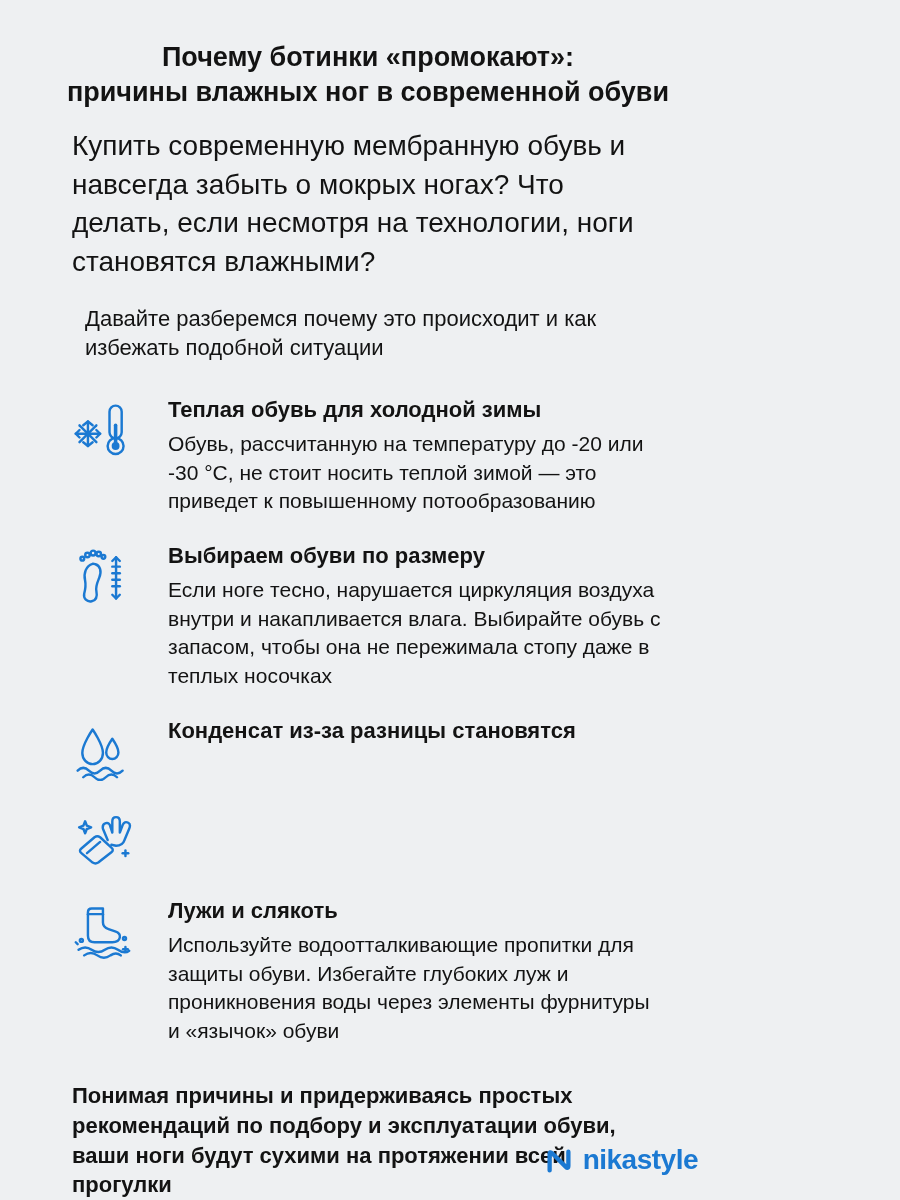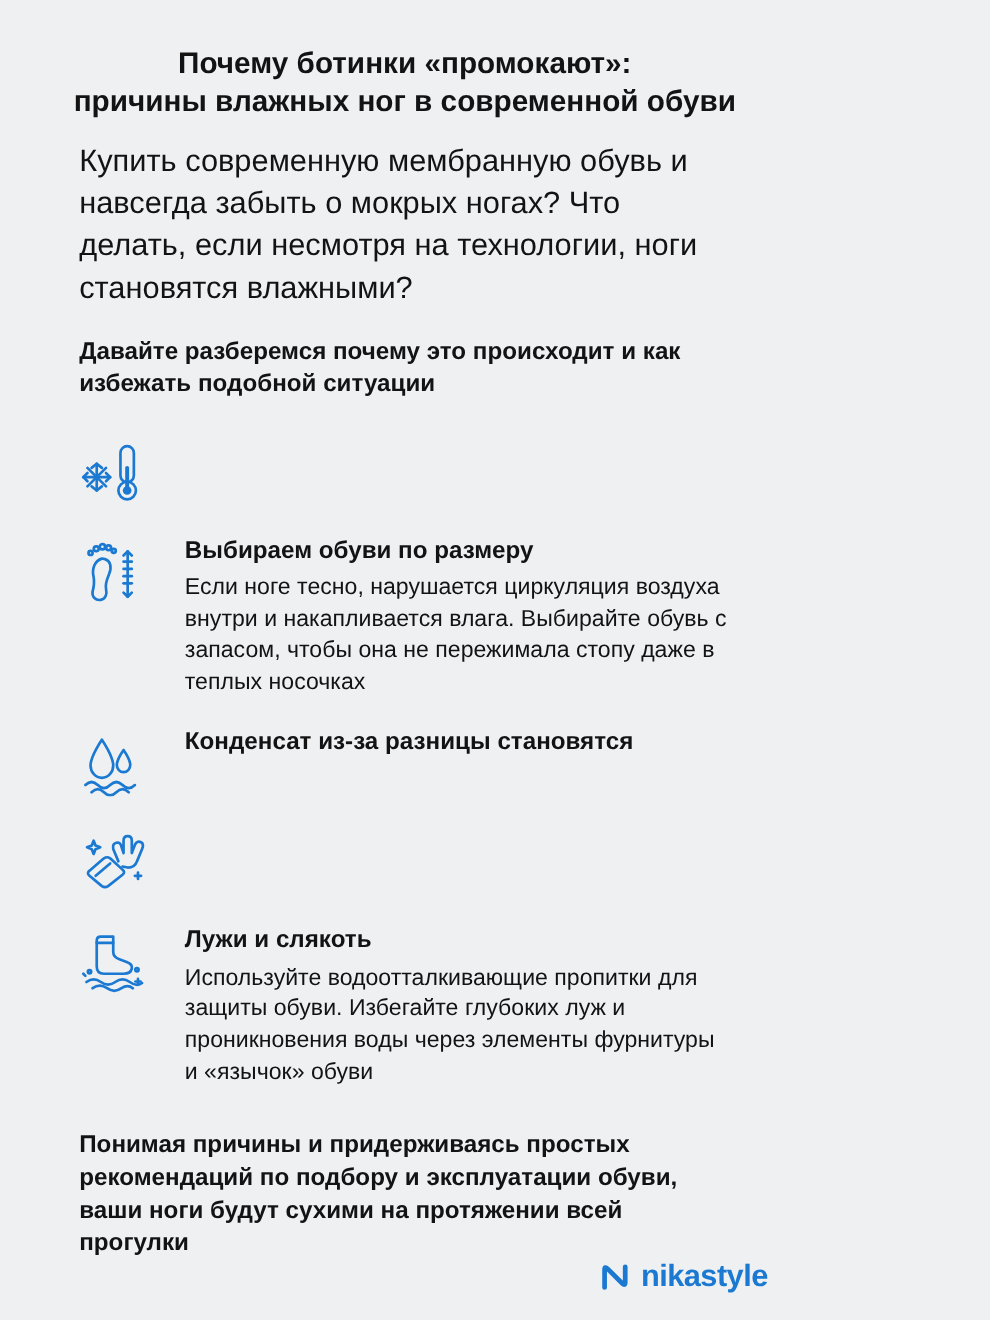--- a/index.html
+++ b/index.html
@@ -11,21 +11,21 @@
     font-family:"Liberation Sans", sans-serif;
     color:var(--text);
   }
   .canvas { position:relative; width:736px; height:1200px; overflow:hidden; padding:40px 72px 0 72px; }
   .title {
     margin:0 -20px;
     text-align:center;
     font-size:27px; font-weight:700; line-height:1.3;
   }
   .intro { margin:17px 0 0 0; font-size:28px; line-height:1.38; max-width:770px; }
-  .lead  { margin:22px 0 0 0; font-size:22px; font-weight:700; line-height:1.32; max-width:740px; }
+  .lead  { margin:22px 0 0 13px; font-size:22px; font-weight:400; line-height:1.32; max-width:740px; }
   .sections { margin-top:34px; }
   .section { display:flex; gap:32px; margin-bottom:26px; }
   .icon-box { flex:0 0 64px; width:64px; padding-top:4px; }
   .icon-box svg { display:block; }
   .section-text { flex:1; max-width:664px; }
   .section-title { margin:0; font-size:22px; font-weight:700; line-height:1.25; }
   .section-body { margin:7px 0 0 0; font-size:21px; line-height:1.36; }
   .closing { margin:36px 0 0 0; font-size:22px; font-weight:700; line-height:1.35; max-width:770px; }
   .footer {
     position:absolute; right:38px; bottom:24px;
@@ -66,20 +66,24 @@
           <line x1="26" y1="27" x2="8" y2="45"></line>
           <path d="M12,27 L17,23 L22,27"></path>
           <path d="M12,45 L17,49 L22,45"></path>
           <path d="M8,32 L4,36 L8,40"></path>
           <path d="M26,32 L30,36 L26,40"></path>
           <rect x="40" y="6" width="13" height="35" rx="6.5"></rect>
           <circle cx="46.5" cy="49" r="8.5"></circle>
           <circle class="fill" cx="46.5" cy="49" r="4.2"></circle>
           <line class="thick" x1="46.5" y1="27" x2="46.5" y2="45"></line>
         </svg>
+      </div>
+      <div class="section-text">
+        <h2 class="section-title">Теплая обувь для холодной зимы</h2>
+        <p class="section-body">Обувь, рассчитанную на температуру до -20 или -30 °С, не стоит носить теплой зимой — это приведет к повышенному потообразованию</p>
       </div>
     </div>
 
     <div class="section">
       <div class="icon-box">
         <svg class="ic" viewBox="0 0 64 64" width="60" height="60">
           <path d="M22,19 C15,21 12,29 14,37 C15,42 14,47 13,51 C12,56 16,60 21,59 C26,58 27,53 26,48 C25,43 27,39 29,34 C32,27 30,21 25,19.5 C24,19.2 23,18.8 22,19 Z"></path>
           <circle cx="11" cy="13.5" r="2"></circle>
           <circle cx="16.5" cy="9.5" r="2.4"></circle>
           <circle cx="22.5" cy="7.5" r="2.6"></circle>

